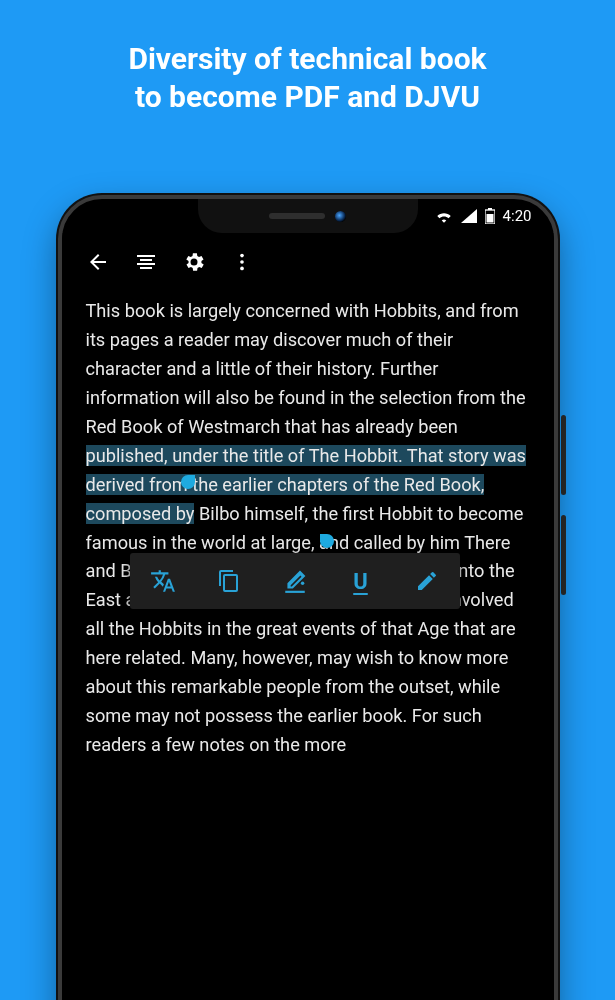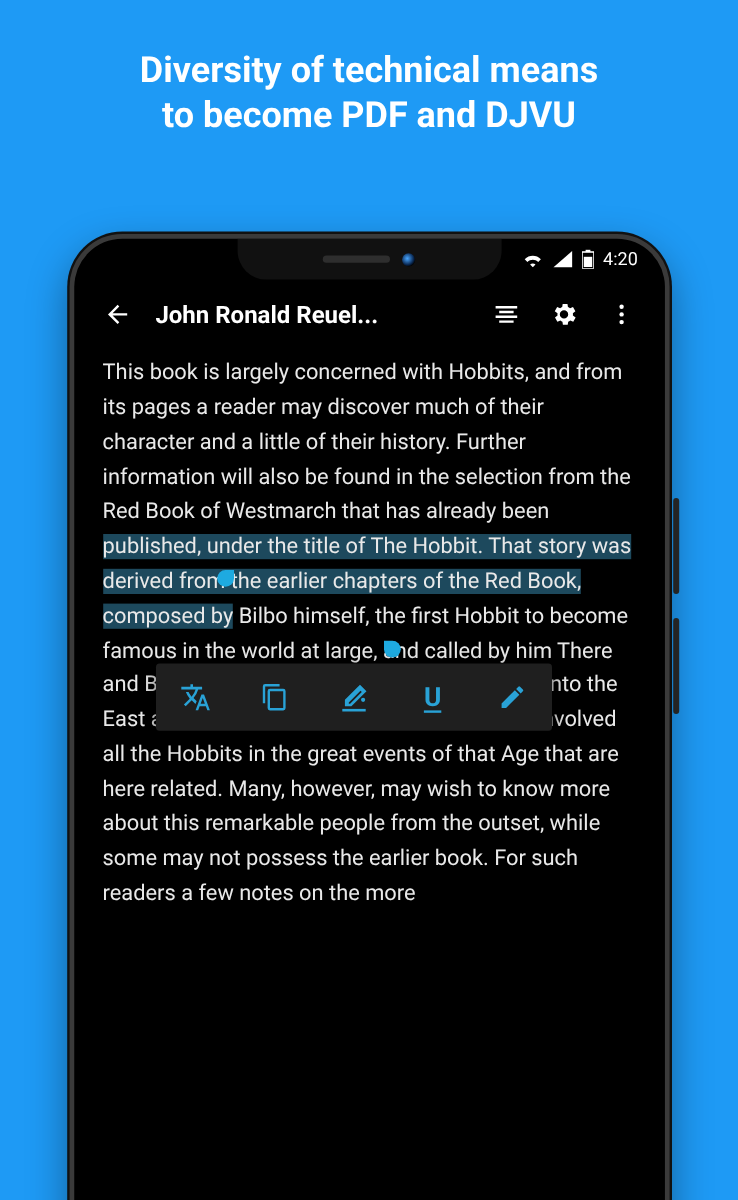--- a/index.html
+++ b/index.html
@@ -126,21 +126,21 @@
     color:#29a2d6;
     cursor:pointer;
     font-size:22px;
   }
   svg { display:block; }
 </style>
 </head>
 <body>
 
 <div class="promo">
-  <span>Diversity of technical means</span><br>
+  <span>Diversity of technical book</span><br>
   <span>to become PDF and DJVU</span>
 </div>
 
 <div class="phone-wrap">
   <div class="btn-side a"></div>
   <div class="btn-side b"></div>
   <div class="phone">
     <div class="notch">
       <div class="speaker"></div>
         <div class="cam"></div>
@@ -170,21 +170,20 @@
       </div>
     </div>
 
     <div class="screen">
       <div class="appbar">
         <div class="icon-btn">
           <svg width="24" height="24" viewBox="0 0 24 24">
               <path fill="#fff" d="M20 11H7.8l5.6-5.6L12 4l-8 8 8 8 1.4-1.4L7.8 13H20z"></path>
             </svg>
         </div>
-        <div class="title">John Ronald Reuel...</div>
         <div class="icon-btn">
           <svg width="24" height="24" viewBox="0 0 24 24">
               <path fill="#fff" d="M3 5h18v2H3zM6 9h12v2H6zM3 13h18v2H3zM6 17h12v2H6z"></path>
             </svg>
         </div>
         <div class="icon-btn">
           <svg width="24" height="24" viewBox="0 0 24 24">
               <path fill="#fff" d="M19.4 13a7.5 7.5 0 000-2l2.1-1.6-2-3.5-2.5 1a7.3 7.3 0 00-1.7-1l-.4-2.6h-4l-.4 2.6a7.3 7.3 0 00-1.7 1l-2.5-1-2 3.5L6.6 11a7.5 7.5 0 000 2l-2.1 1.6 2 3.5 2.5-1c.5.4 1.1.8 1.7 1l.4 2.6h4l.4-2.6c.6-.2 1.2-.6 1.7-1l2.5 1 2-3.5L19.4 13zM12 15.5A3.5 3.5 0 1115.5 12 3.5 3.5 0 0112 15.5z"></path>
             </svg>
         </div>

